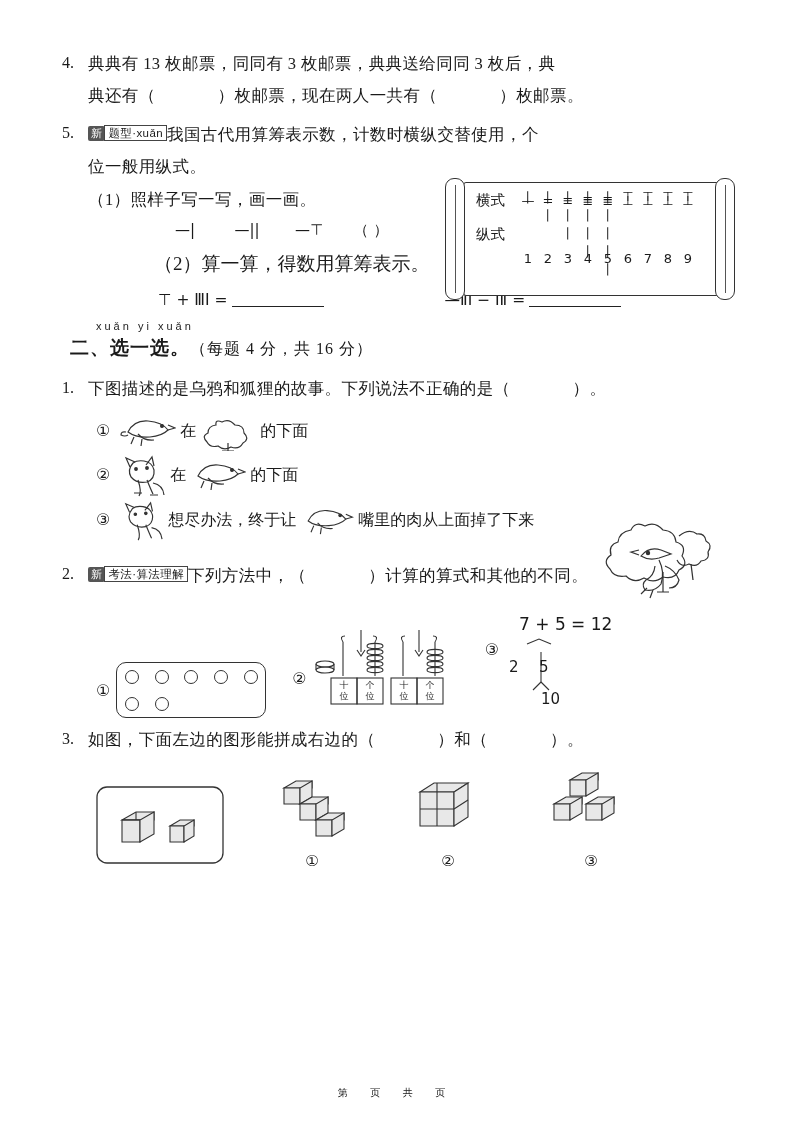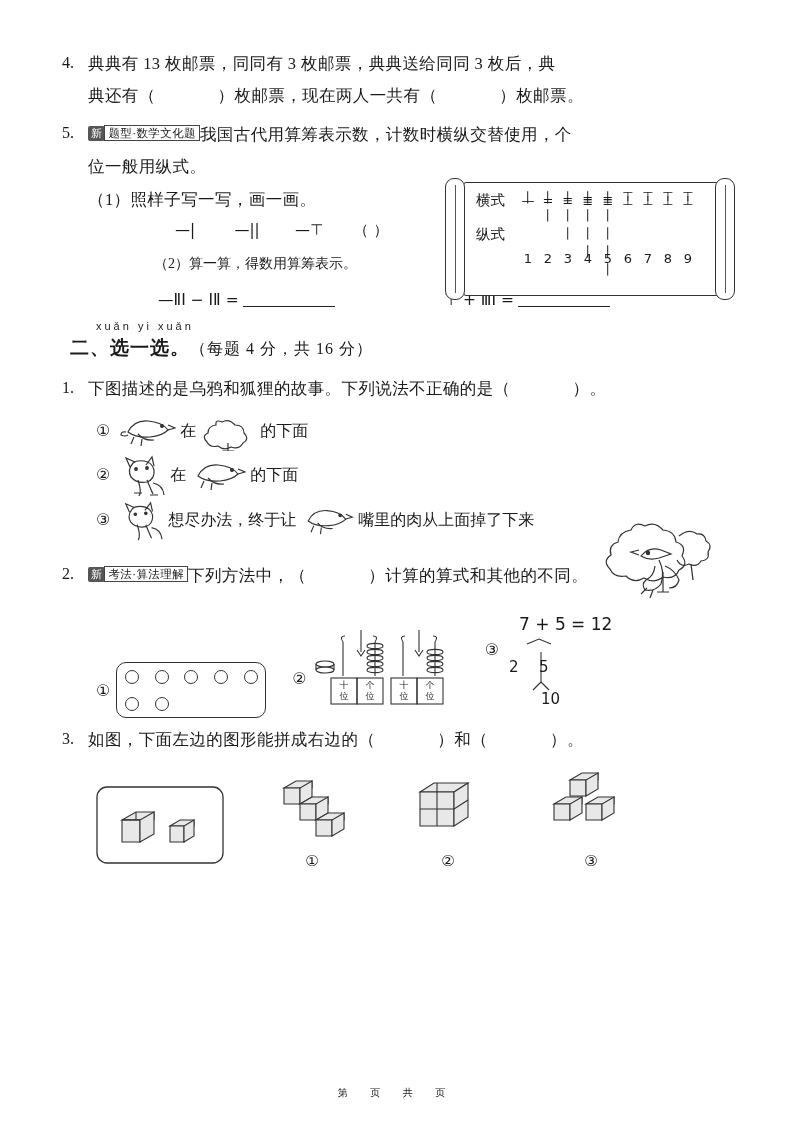--- a/index.html
+++ b/index.html
@@ -98,21 +98,21 @@
     <div class="qnum">4.</div>
     <div class="qbody">
       <span>典典有 13 枚邮票，同同有 3 枚邮票，典典送给同同 3 枚后，典</span><br>
       <span>典还有（</span><span class="paren"><span class="inner"></span></span><span>）枚邮票，现在两人一共有（</span><span class="paren"><span class="inner"></span></span><span>）枚邮票。</span>
     </div>
   </div>
 
   <div class="q" style="margin-top:4px;">
     <div class="qnum">5.</div>
     <div class="qbody">
-      <span class="tag"><span class="xin">新</span><span class="txt">题型·数学文化题</span></span><span>我国古代用算筹表示数，计数时横纵交替使用，个</span><br>
+      <span class="tag"><span class="xin">新</span><span class="txt">题型·xuǎn</span></span><span>我国古代用算筹表示数，计数时横纵交替使用，个</span><br>
       <span>位一般用纵式。</span>
       <div style="line-height:34px;">（1）照样子写一写，画一画。</div>
     </div>
   </div>
 
   <div class="scroll-wrap">
     <div class="scroll-box">
       <div class="srow">
         <div class="lab">横式</div>
         <div class="cells">
@@ -156,25 +156,25 @@
     <div class="scroll-end l"></div>
     <div class="scroll-end r"></div>
   </div>
 
   <div class="sample" style="margin-top:-6px;">
     <div class="r1">
       <span>—|</span><span>—||</span><span>—⊤</span><span>（    ）</span>
     </div>
   </div>
 
-  <div style="padding-left:92px;font-size:14px;line-height:34px;margin-top:4px;">（2）算一算，得数用算筹表示。</div>
+  <div style="padding-left:92px;font-size:19px;line-height:34px;margin-top:4px;">（2）算一算，得数用算筹表示。</div>
 
   <div class="calcrow">
+    <div class="item"><span>⊤ + ⅢⅠ =</span><span class="ul"></span></div>
     <div class="item"><span>—ⅡⅠ − ⅠⅡ =</span><span class="ul"></span></div>
-    <div class="item"><span>⊤ + ⅢⅠ =</span><span class="ul"></span></div>
   </div>
 
   <div class="sec" style="margin-top:26px;">
     <div class="pinyin">xuǎn yi xuǎn</div>
     <div class="sectitle"><span>二、选一选。</span><span class="score">（每题 4 分，共 16 分）</span></div>
   </div>
 
   <div class="q" style="margin-top:12px;">
     <div class="qnum">1.</div>
     <div class="qbody">

